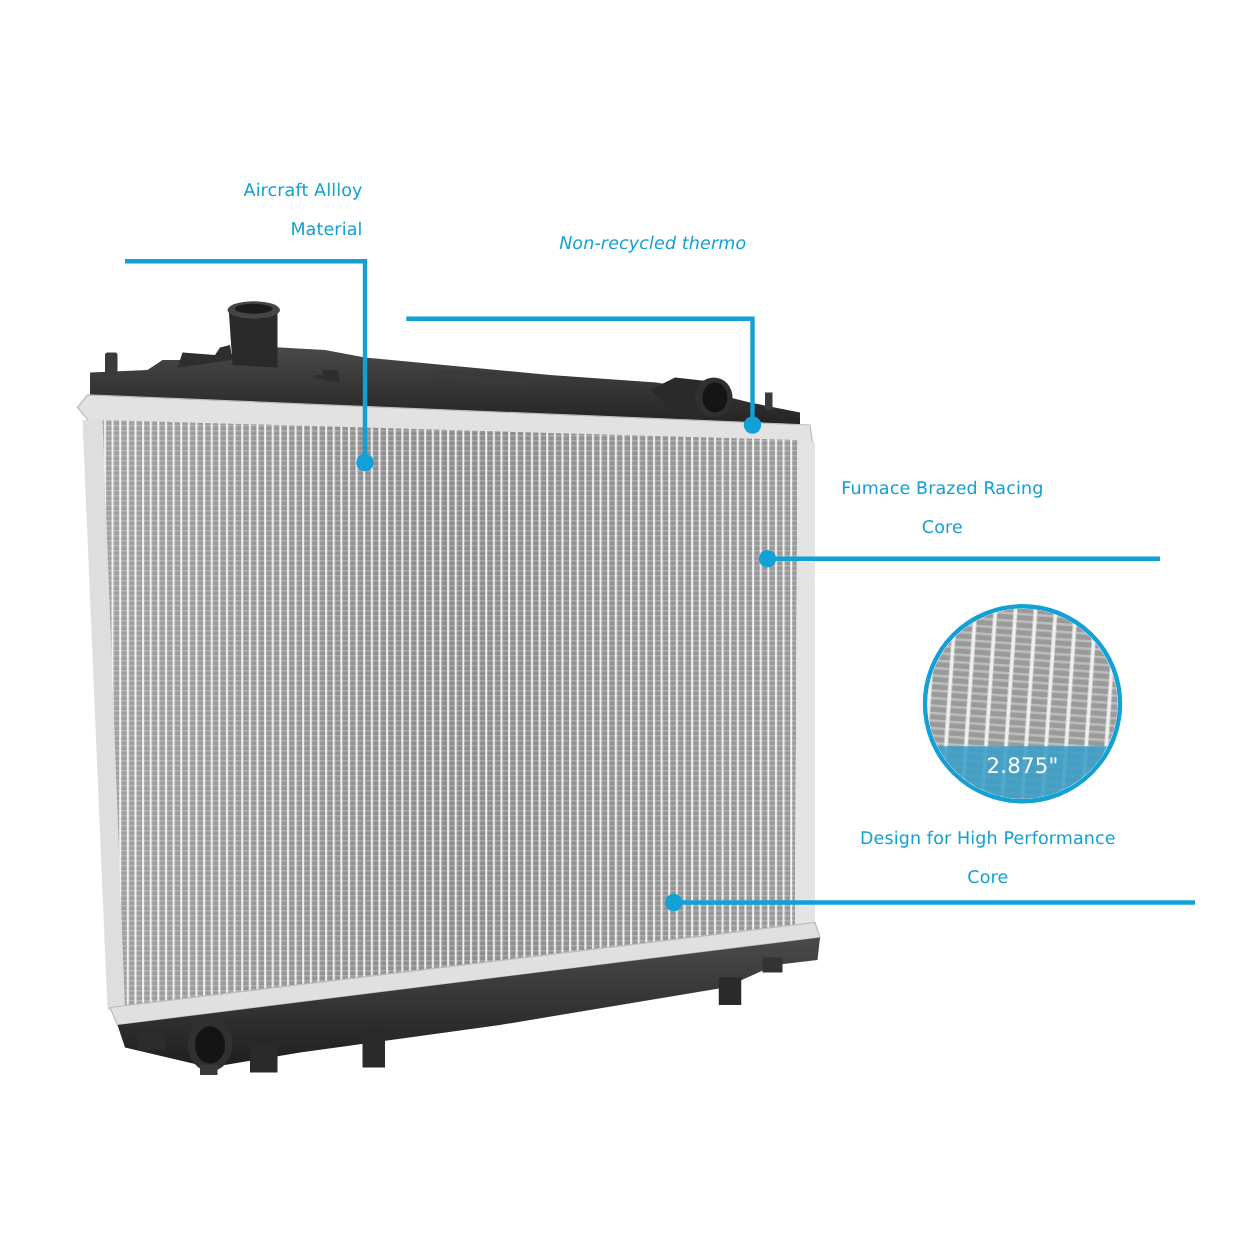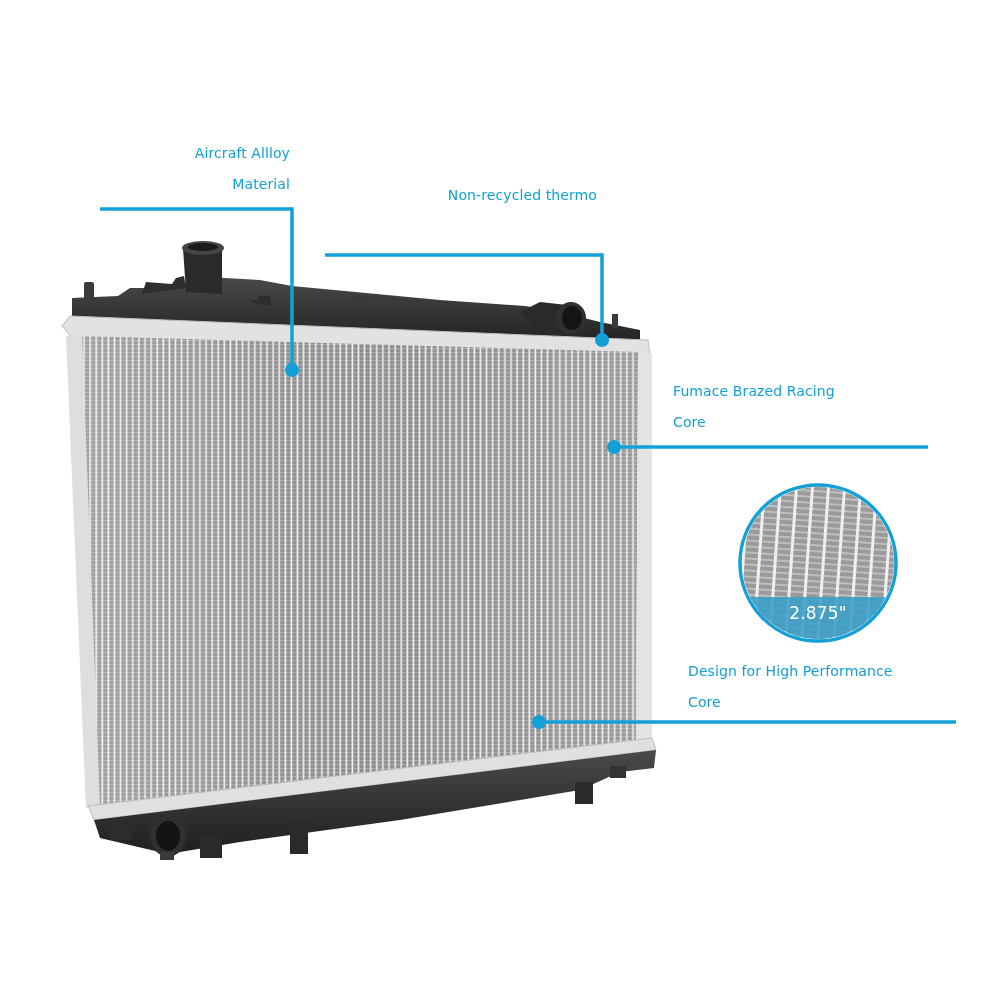--- a/index.html
+++ b/index.html
@@ -24,24 +24,24 @@
     .label {
       position: absolute;
       color: #12a0d7;
       font-size: 14px;
       line-height: 31px;
       letter-spacing: 0.1px;
       white-space: nowrap;
     }
     .label span { display: block; }
     .label.right { text-align: right; }
-    .label.left { text-align: left; }
+    .label.left { text-align: center; }
 
     #label-alloy { right: 710px; top: 138px; }
-    #label-plastic { right: 403px; top: 180px; }
+    #label-plastic { right: 403px; top: 180px; font-style: italic; }
     #label-core { left: 673px; top: 376px; }
     #label-design { left: 688px; top: 656px; }
 
     .inset-text {
       position: absolute;
       left: 741px;
       top: 603px;
       width: 154px;
       text-align: center;
       color: #ffffff;

